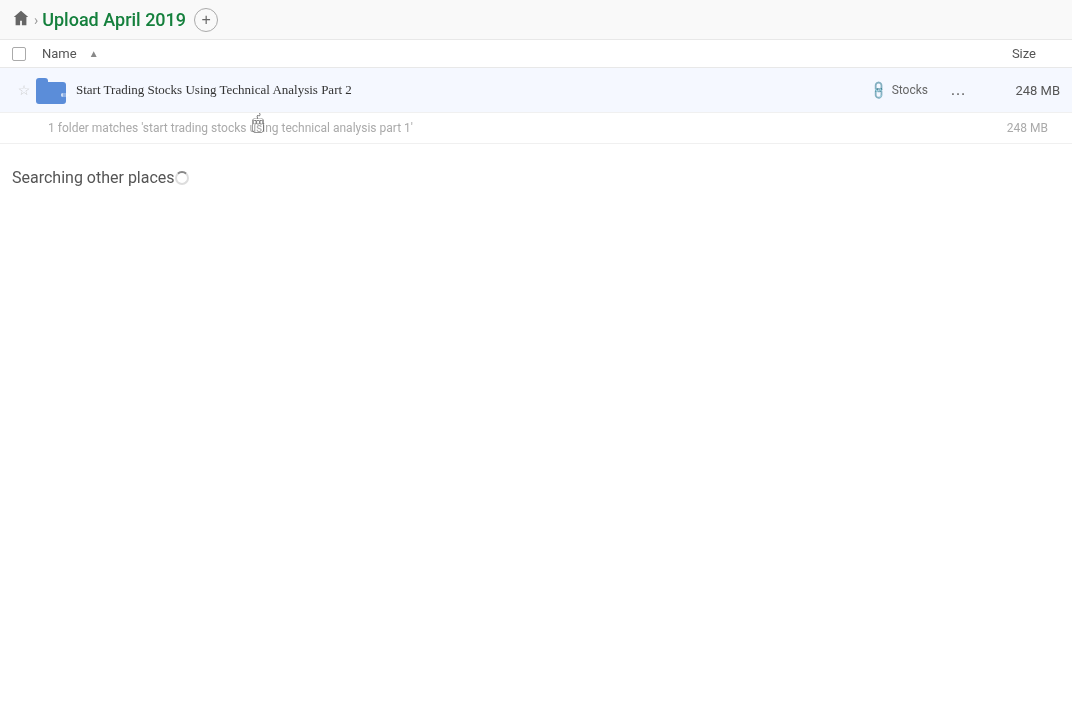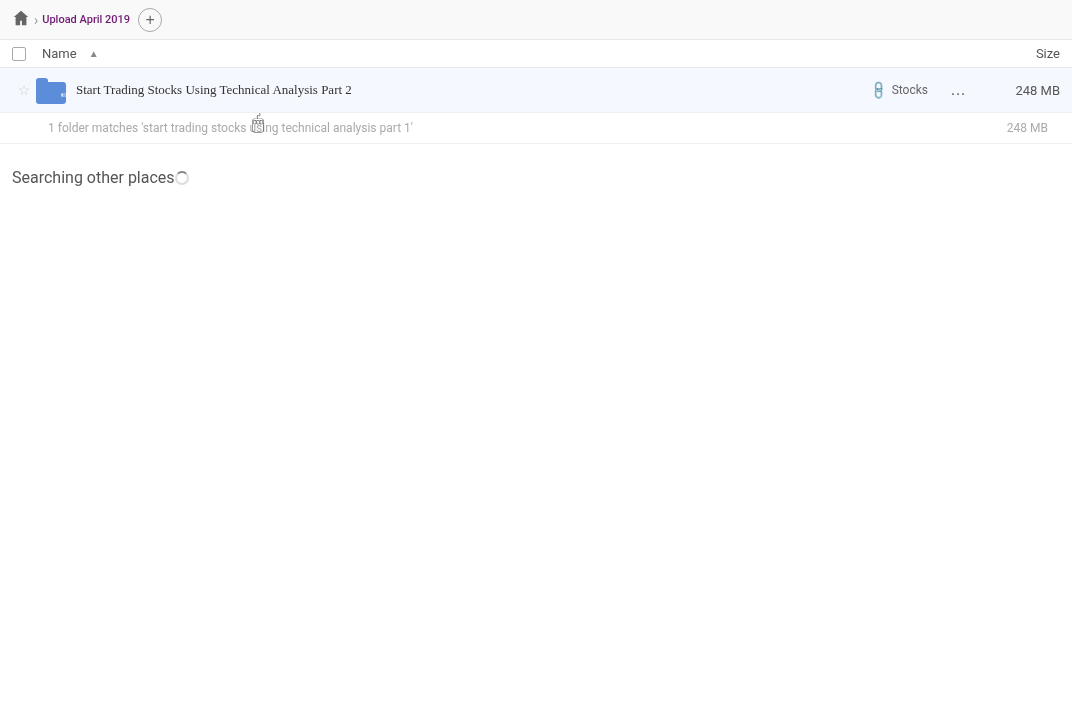--- a/index.html
+++ b/index.html
@@ -38,22 +38,22 @@
       fill: #666;
     }
 
     .breadcrumb-separator {
       margin: 0 4px;
       color: #999;
       font-size: 14px;
     }
 
     .breadcrumb-label {
-      font-size: 11px;
-      color: #701a75;
+      font-size: 18px;
+      color: #15803d;
       font-weight: 500;
     }
 
     .add-button {
       margin-left: 8px;
       width: 24px;
       height: 24px;
       border: 1.5px solid #aaa;
       border-radius: 50%;
       background: transparent;
@@ -102,21 +102,21 @@
     .sort-arrow {
       font-size: 10px;
       color: #888;
     }
 
     .size-col-header {
       font-size: 13px;
       color: #555;
       width: 80px;
       text-align: right;
-      margin-right: 0;
+      margin-right: 24px;
     }
 
     .file-row {
       display: flex;
       align-items: center;
       padding: 6px 12px;
       border-bottom: 1px solid #f0f0f0;
       background: #f5f8ff;
       cursor: pointer;
       position: relative;

